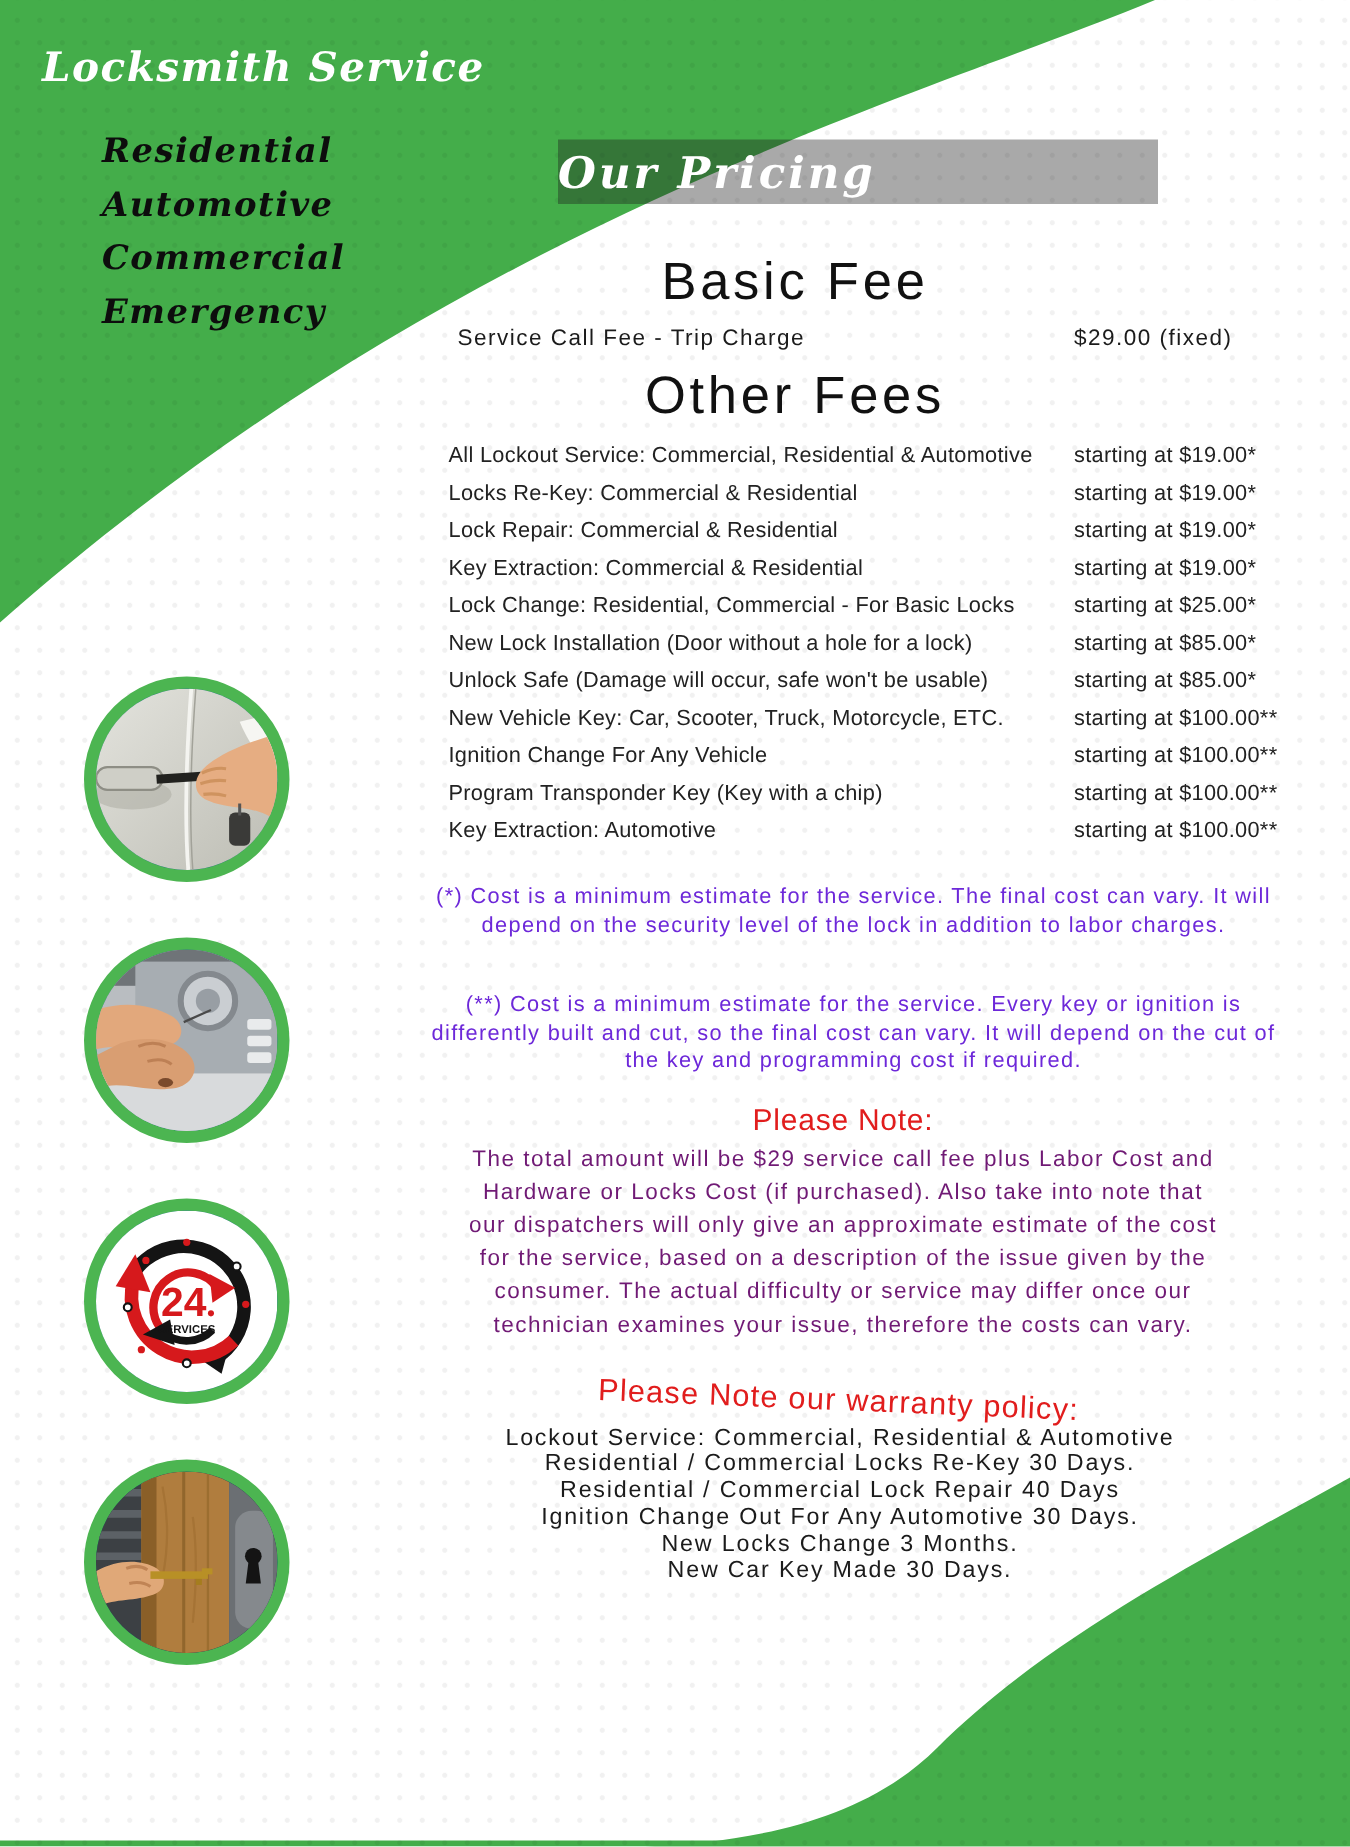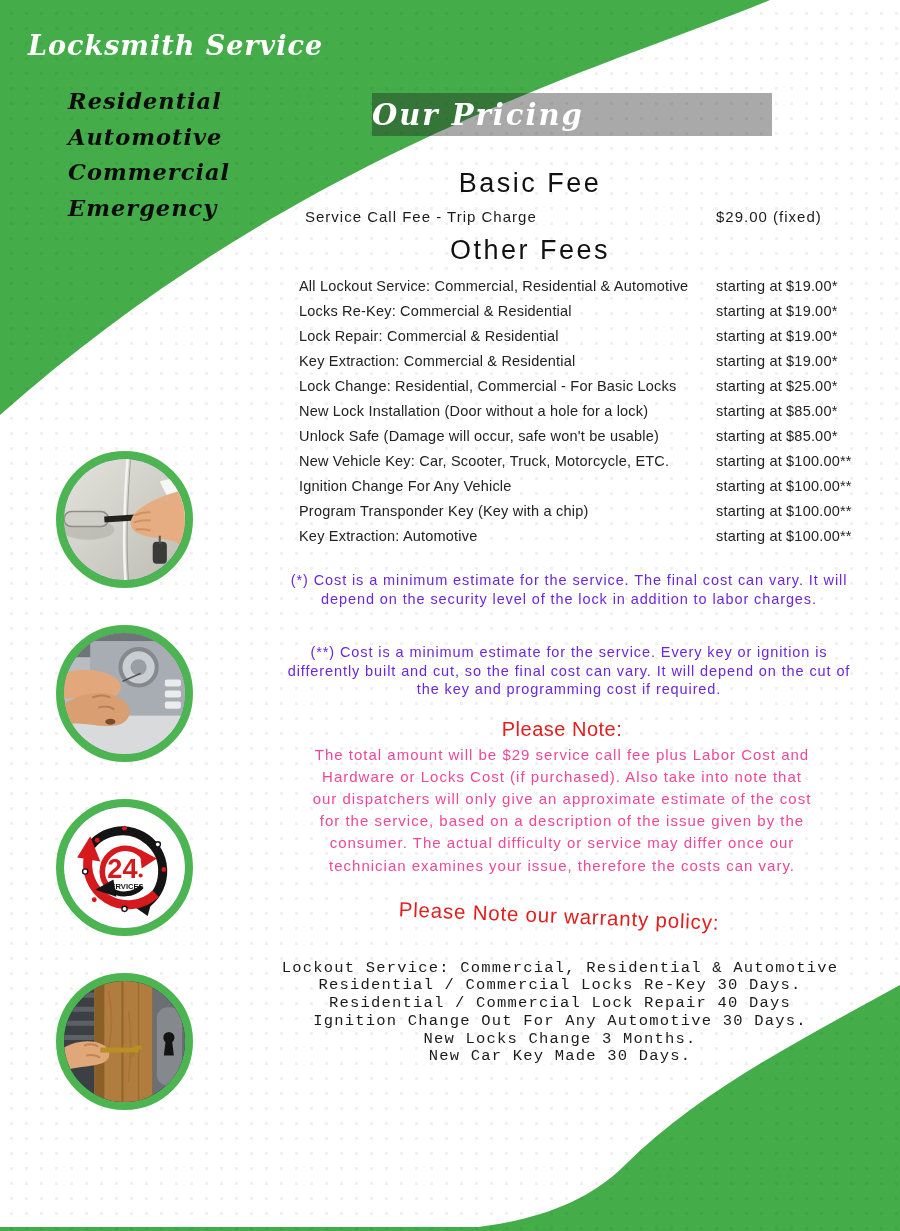--- a/index.html
+++ b/index.html
@@ -17,41 +17,41 @@
   .service-list{position:absolute;left:68px;top:84px;z-index:4;
     font-family:"DejaVu Serif","Liberation Serif",serif;font-weight:bold;font-style:italic;
     font-size:22.5px;color:#0d0d0d;line-height:35.5px;letter-spacing:1px;}
 
   .banner{position:absolute;left:372px;top:93px;width:400px;height:43px;z-index:3;
     background:rgba(30,30,30,0.38);display:flex;align-items:center;}
   .banner-title{color:#fff;font-family:"DejaVu Serif","Liberation Serif",serif;
     font-weight:bold;font-style:italic;font-size:29px;letter-spacing:2px;}
 
   .content{position:absolute;left:280px;top:168px;width:578px;z-index:4;color:#1b1b1b;}
-  .section-heading{font-size:27px;letter-spacing:2.5px;color:#111;text-align:center;
+  .section-heading{font-size:35px;letter-spacing:2.5px;color:#111;text-align:center;
     position:relative;left:-39px;}
   .basic-row{display:grid;grid-template-columns:436px 1fr;margin-top:9px;
     font-size:15px;letter-spacing:1px;color:#1b1b1b;}
   .basic-row .fee-name{padding-left:25px;}
   .other-heading{margin-top:10px;}
   .fee-table{margin-top:7px;}
   .fee-row{display:grid;grid-template-columns:436px 1fr;height:25px;align-items:center;
     font-size:14.5px;letter-spacing:0.2px;color:#222;}
   .fee-row .fee-name{padding-left:19px;}
   .footnote{margin-top:23px;text-align:center;font-size:14.5px;letter-spacing:0.9px;
     line-height:18.5px;color:#6d28d9;}
   .footnote.double{margin-top:35px;}
   .note-heading{margin-top:19px;text-align:center;color:#e11d1d;font-size:20px;
     letter-spacing:0.5px;position:relative;left:-7px;}
   .note-body{margin:3px auto 0;width:502px;text-align:center;font-size:15px;
-    letter-spacing:1px;line-height:22.2px;color:#ec4899;position:relative;left:-7px;}
+    letter-spacing:1px;line-height:22.2px;color:#701a75;position:relative;left:-7px;}
   .warranty-heading{margin-top:27px;text-align:center;color:#e11d1d;font-size:20.5px;
     letter-spacing:0.8px;transform:rotate(2.4deg);position:relative;left:-10px;}
-  .warranty-lines{margin-top:32px;text-align:center;font-size:15.5px;letter-spacing:1.2px;
-    line-height:17.7px;color:#1b1b1b;position:relative;left:-9px;font-family:Liberation Mono, monospace;}
+  .warranty-lines{margin-top:4px;text-align:center;font-size:15.5px;letter-spacing:1.2px;
+    line-height:17.7px;color:#1b1b1b;position:relative;left:-9px;}
 
   .circle{position:absolute;left:56px;width:121px;height:121px;border-radius:50%;
     border:8px solid #4cb551;overflow:hidden;z-index:4;background:#0f766e;}
   .circle svg{display:block;width:121px;height:121px;}
   .c1{top:451px;} .c2{top:625px;} .c3{top:799px;} .c4{top:973px;}
 </style>
 </head>
 <body>
 
 <div class="stage">

